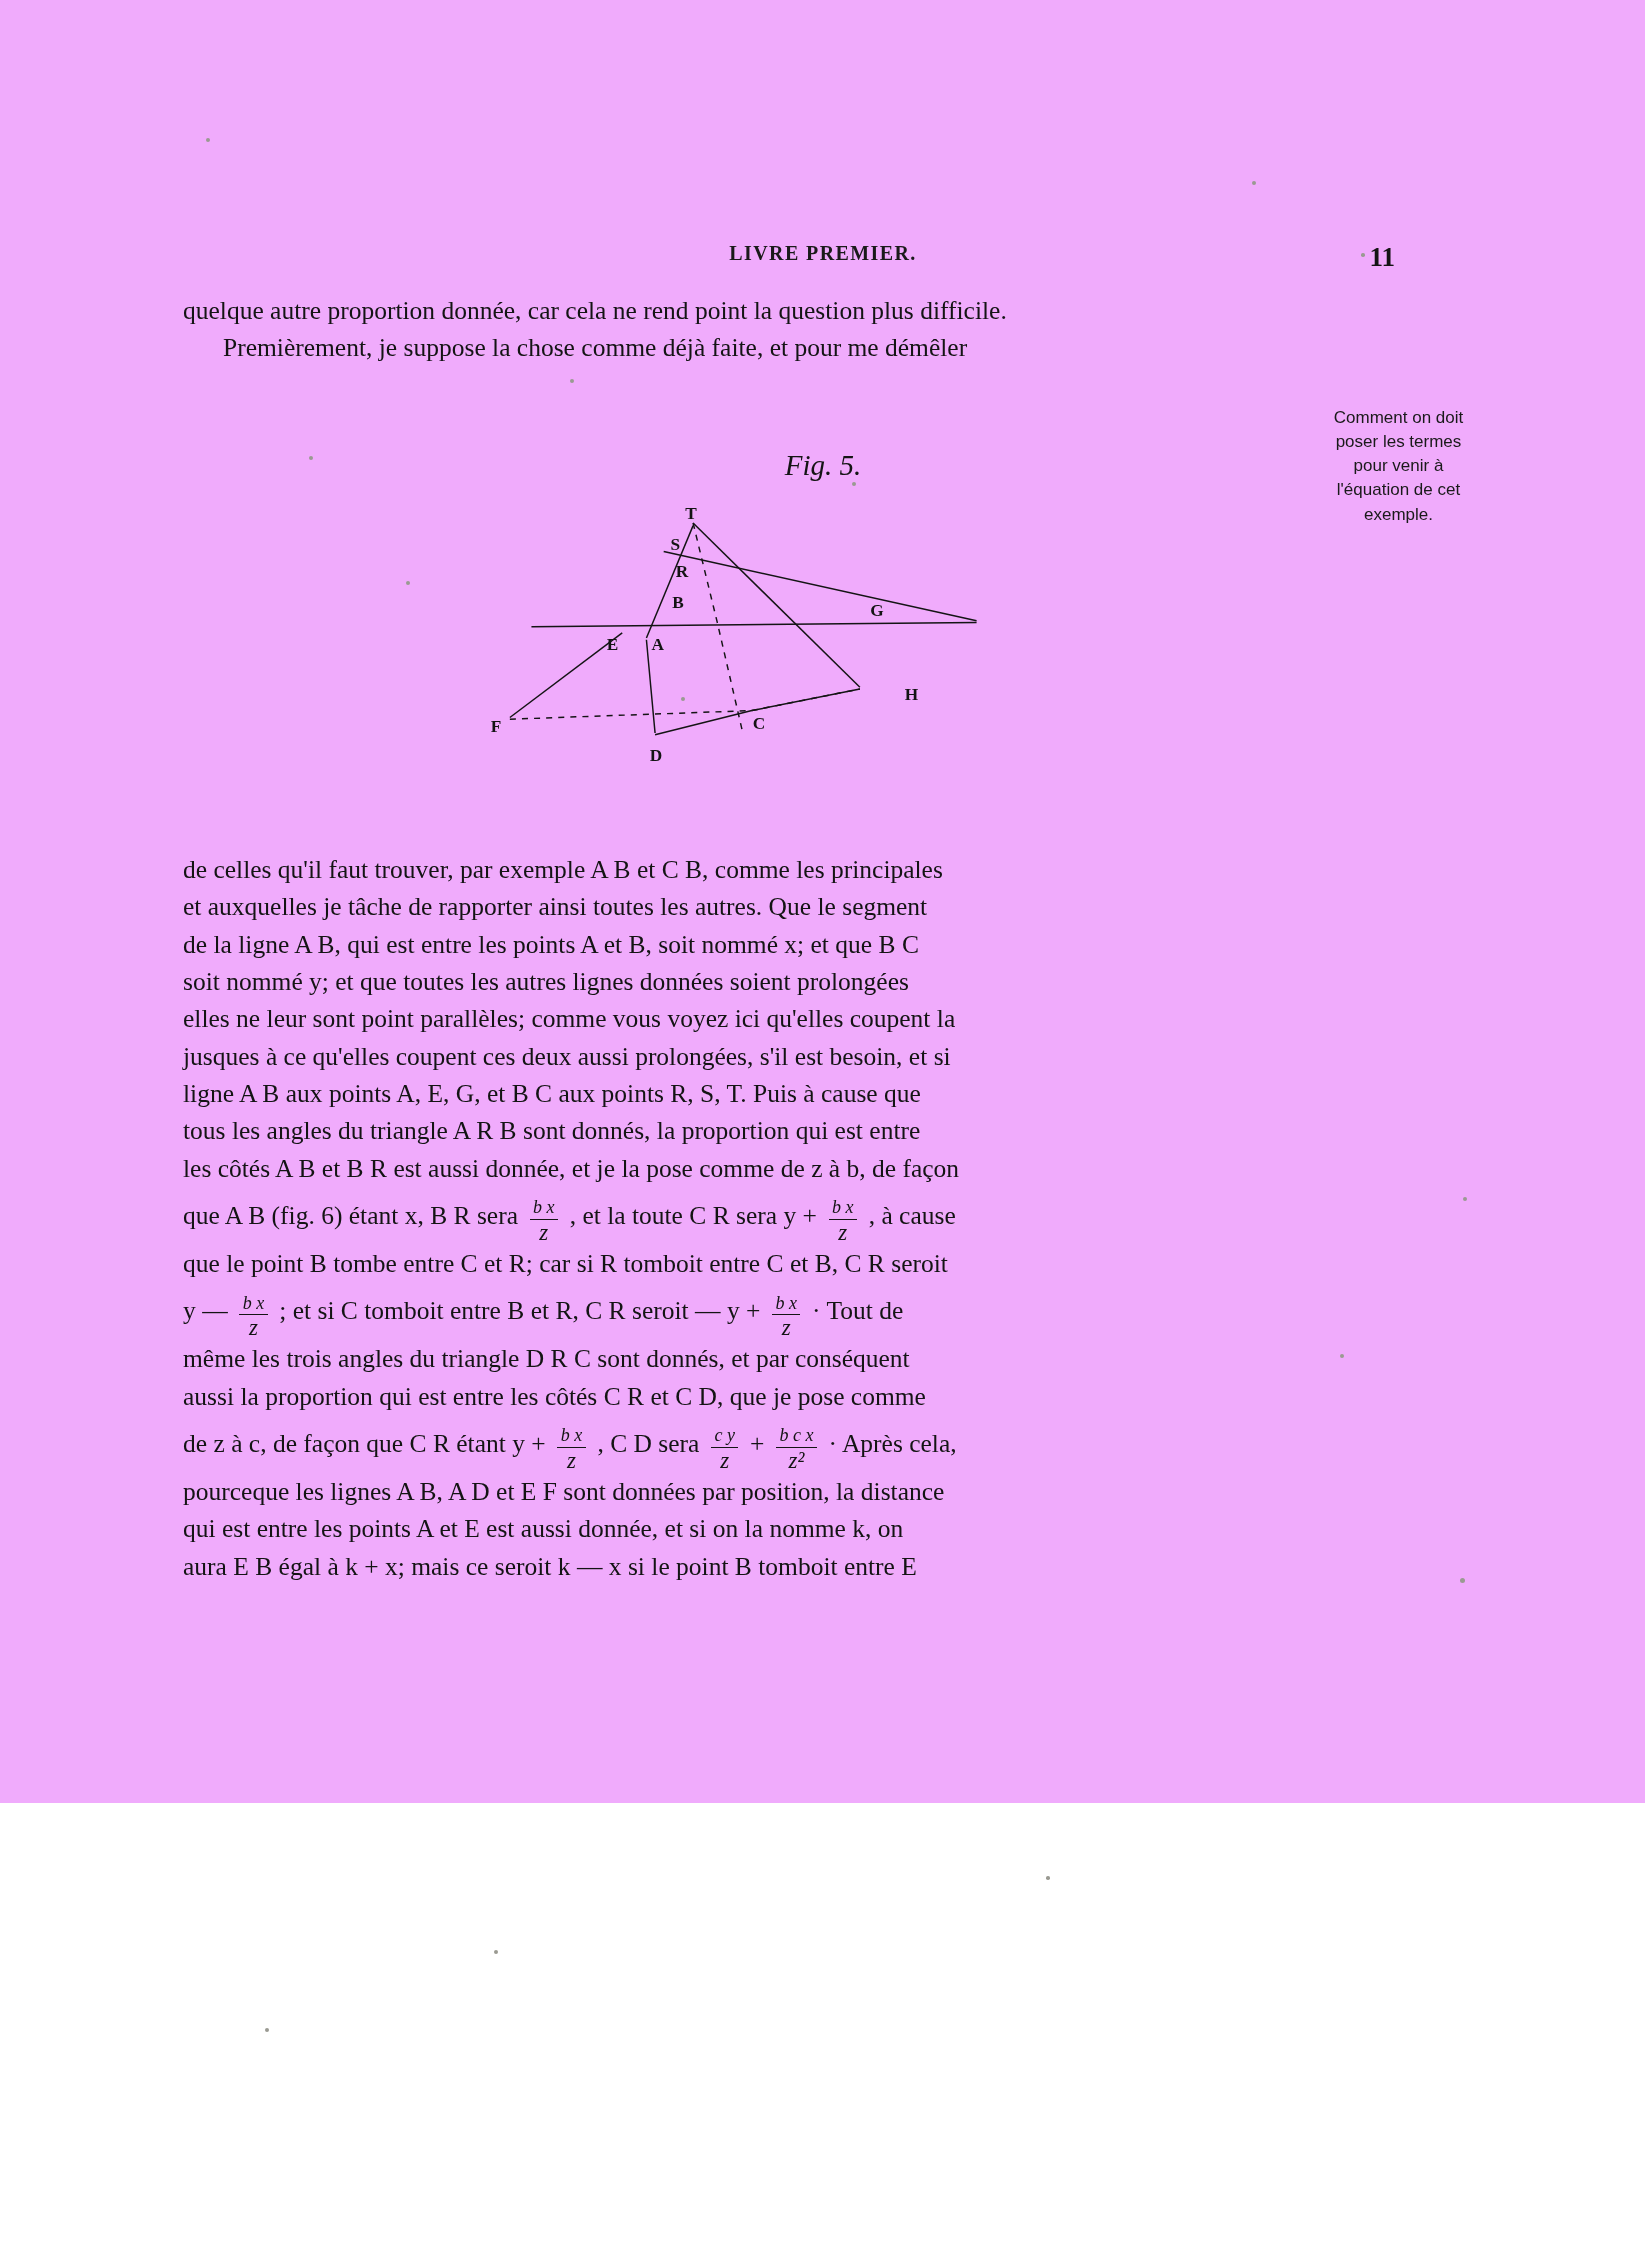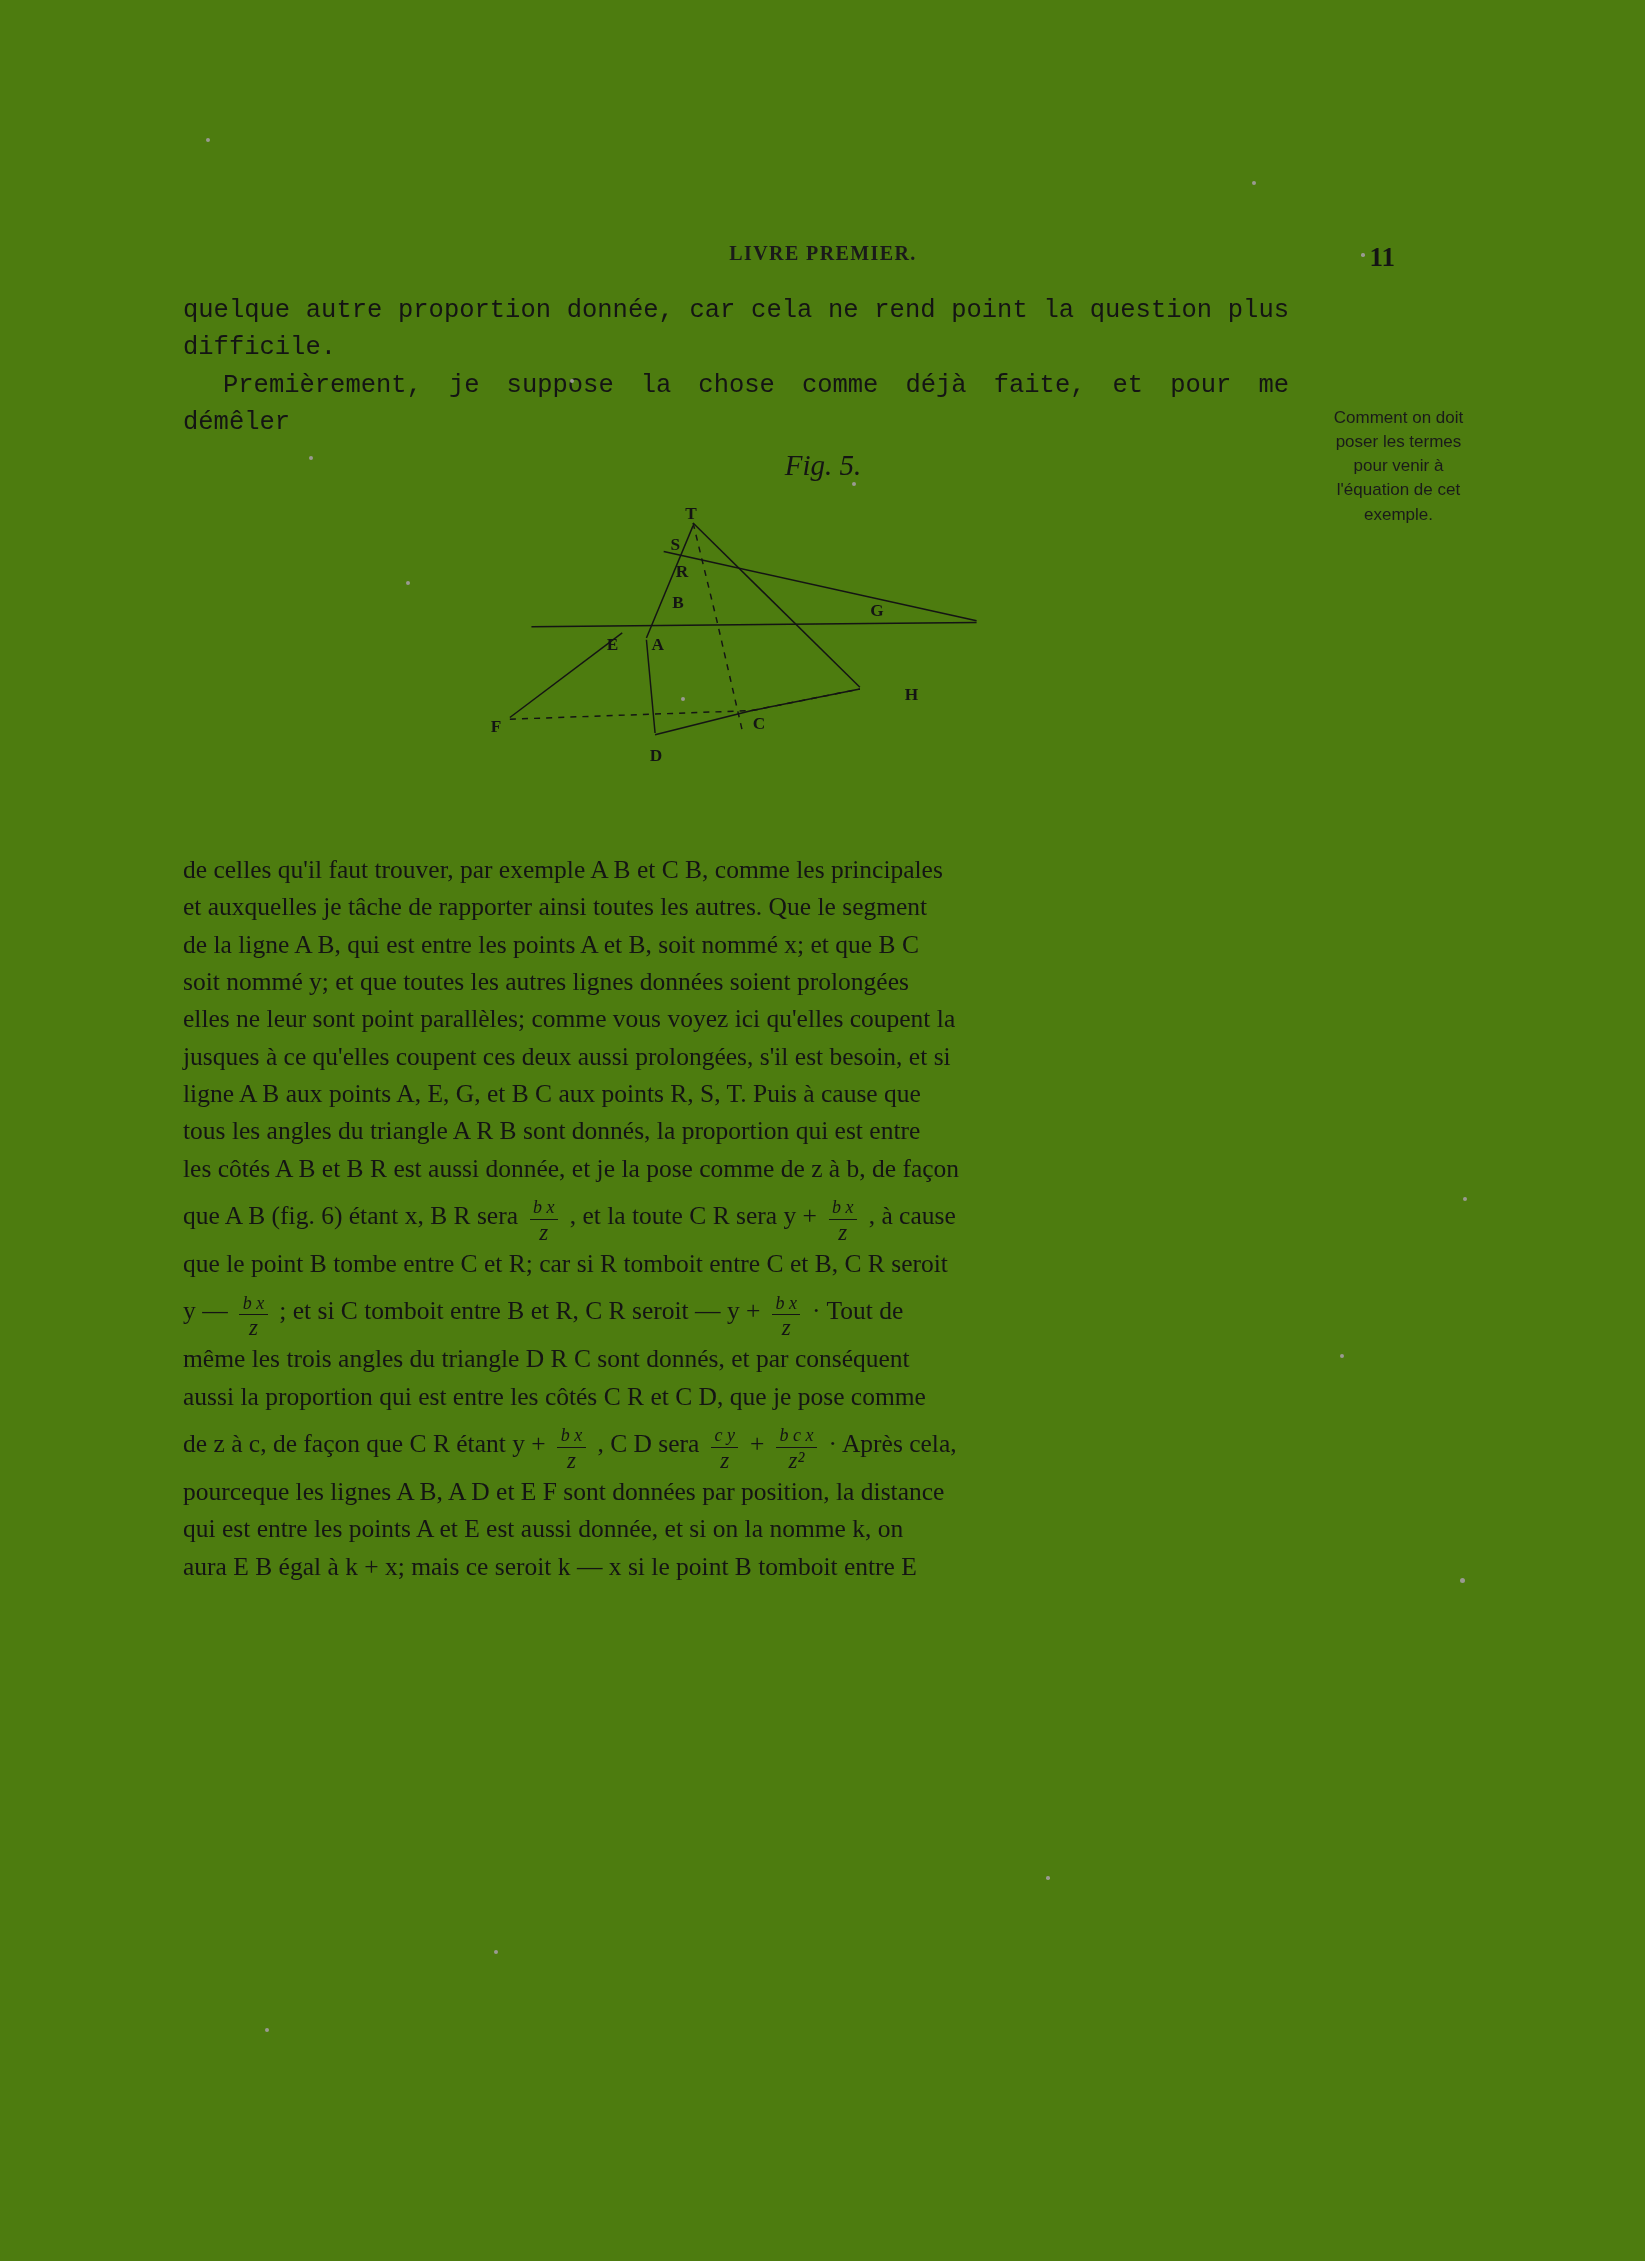--- a/index.html
+++ b/index.html
@@ -12,22 +12,22 @@
     height: 2261px;
     position: relative;
     font-family: "Liberation Serif", serif;
     color: #141414;
     overflow: hidden;
   }
   .page {
     position: absolute;
     left: 0; top: 0;
     width: 1646px;
-    height: 2261px;
-    background: #4d7c0f;
+    height: 1803px;
+    background: #f0abfc;
   }
 
   
   .running-head {
     position: absolute;
     left: 0;
     top: 242px;
     width: 1646px;
     text-align: center;
     font-size: 20px;
@@ -48,21 +48,21 @@
   
   .col {
     position: absolute;
     left: 183px;
     width: 1106px;
     font-size: 25.5px;
     line-height: 1.465;
     text-align: justify;
     color: #141414;
   }
-  .para-top { top: 292px; font-family: Liberation Mono, monospace; }
+  .para-top { top: 292px; }
   .para-top p { margin: 0; }
   .indent { text-indent: 40px; }
 
   .body-lower {
     top: 851px;
   }
   .line {
     display: block;
     white-space: nowrap;
   }

